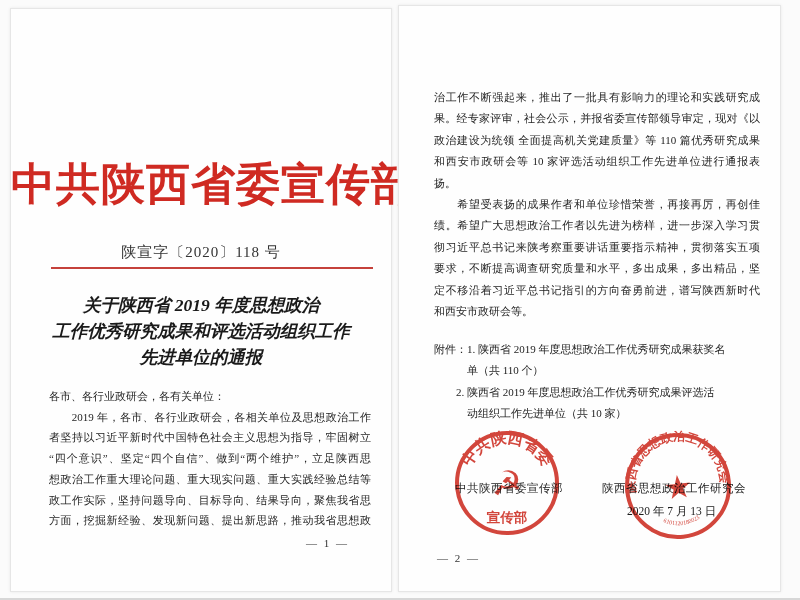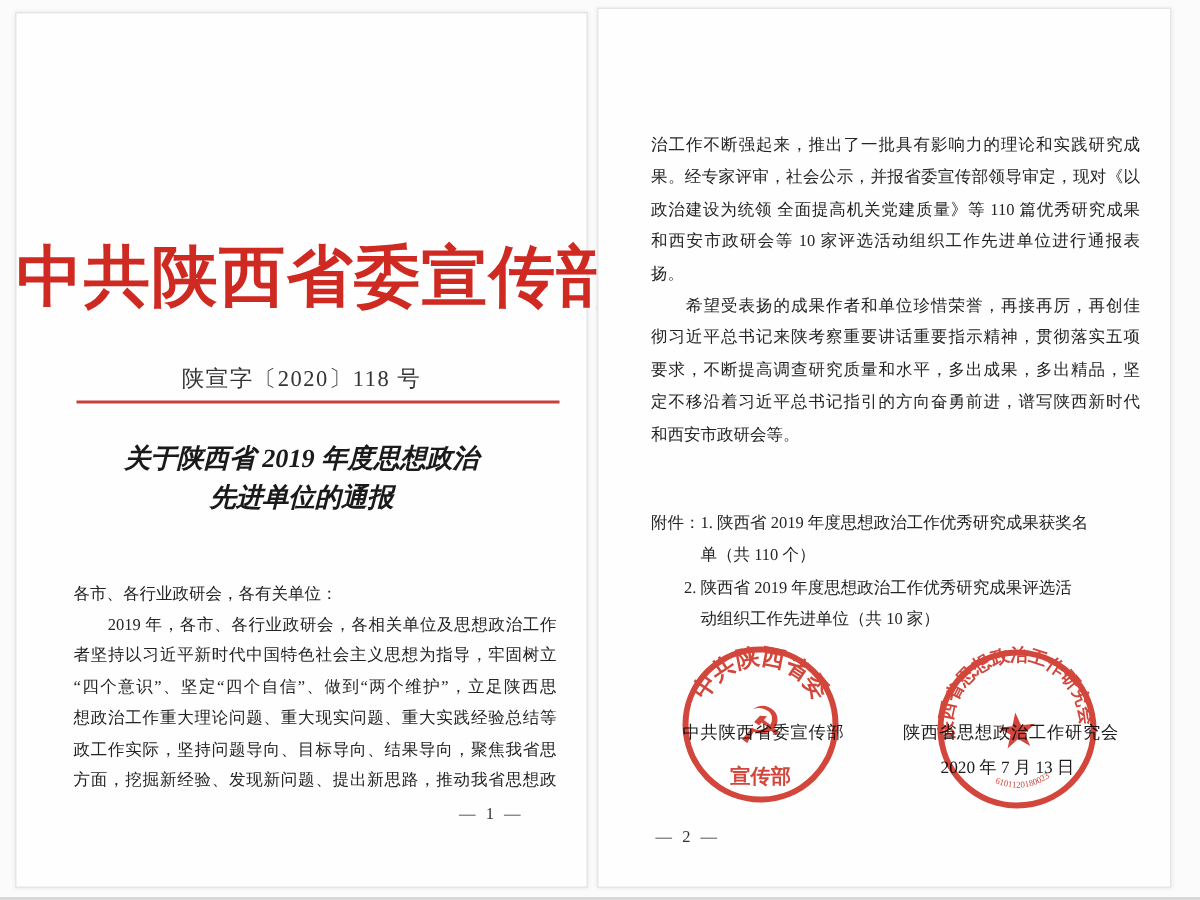--- a/index.html
+++ b/index.html
@@ -49,20 +49,21 @@
 
 <div class="viewer-edge"></div>
 
 <div class="page" id="page1">
   <div class="red-header" style="color:#cf2a22">中共陕西省委宣传部文件</div>
   <div class="doc-number">陕宣字〔2020〕118 号</div>
   <div class="red-rule" style="background:#c5413b"></div>
 
   <div class="main-title">
       <div class="line">关于陕西省 2019 年度思想政治</div>
+      <div class="line">工作优秀研究成果和评选活动组织工作</div>
       <div class="line">先进单位的通报</div>
     </div>
 
   <div class="body-block" id="p1-body">
       <div class="line">各市、各行业政研会，各有关单位：</div>
       <div class="line just">　　2019 年，各市、各行业政研会，各相关单位及思想政治工作</div>
       <div class="line just">者坚持以习近平新时代中国特色社会主义思想为指导，牢固树立</div>
       <div class="line just">“四个意识”、坚定“四个自信”、做到“两个维护”，立足陕西思</div>
       <div class="line just">想政治工作重大理论问题、重大现实问题、重大实践经验总结等</div>
       <div class="line just">政工作实际，坚持问题导向、目标导向、结果导向，聚焦我省思</div>
@@ -73,20 +74,21 @@
 </div>
 
 <div class="page" id="page2">
   <div class="body-block" id="p2-body">
       <div class="line just">治工作不断强起来，推出了一批具有影响力的理论和实践研究成</div>
       <div class="line just">果。经专家评审，社会公示，并报省委宣传部领导审定，现对《以</div>
       <div class="line just">政治建设为统领 全面提高机关党建质量》等 110 篇优秀研究成果</div>
       <div class="line just">和西安市政研会等 10 家评选活动组织工作先进单位进行通报表</div>
       <div class="line">扬。</div>
       <div class="line just">　　希望受表扬的成果作者和单位珍惜荣誉，再接再厉，再创佳</div>
+      <div class="line just">绩。希望广大思想政治工作者以先进为榜样，进一步深入学习贯</div>
       <div class="line just">彻习近平总书记来陕考察重要讲话重要指示精神，贯彻落实五项</div>
       <div class="line just">要求，不断提高调查研究质量和水平，多出成果，多出精品，坚</div>
       <div class="line just">定不移沿着习近平总书记指引的方向奋勇前进，谱写陕西新时代</div>
       <div class="line">和西安市政研会等。</div>
     </div>
 
   <div class="body-block" id="p2-attach">
       <div class="line">附件：1. 陕西省 2019 年度思想政治工作优秀研究成果获奖名</div>
       <div class="line">　　　单（共 110 个）</div>
       <div class="line">　　2. 陕西省 2019 年度思想政治工作优秀研究成果评选活</div>

